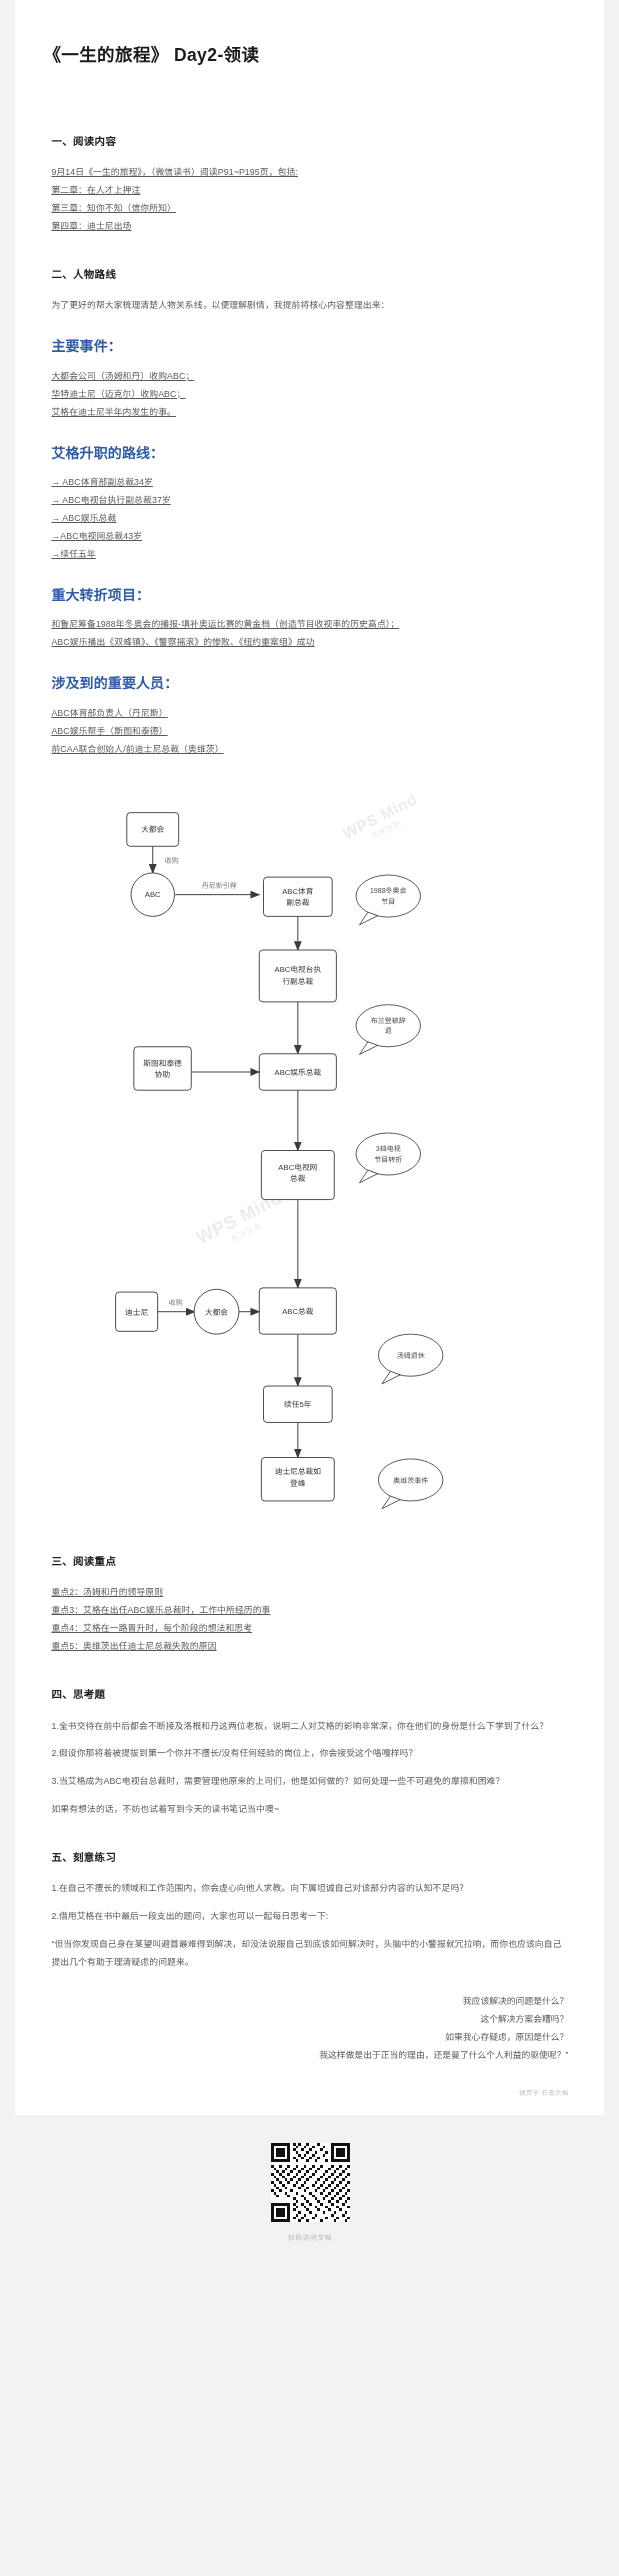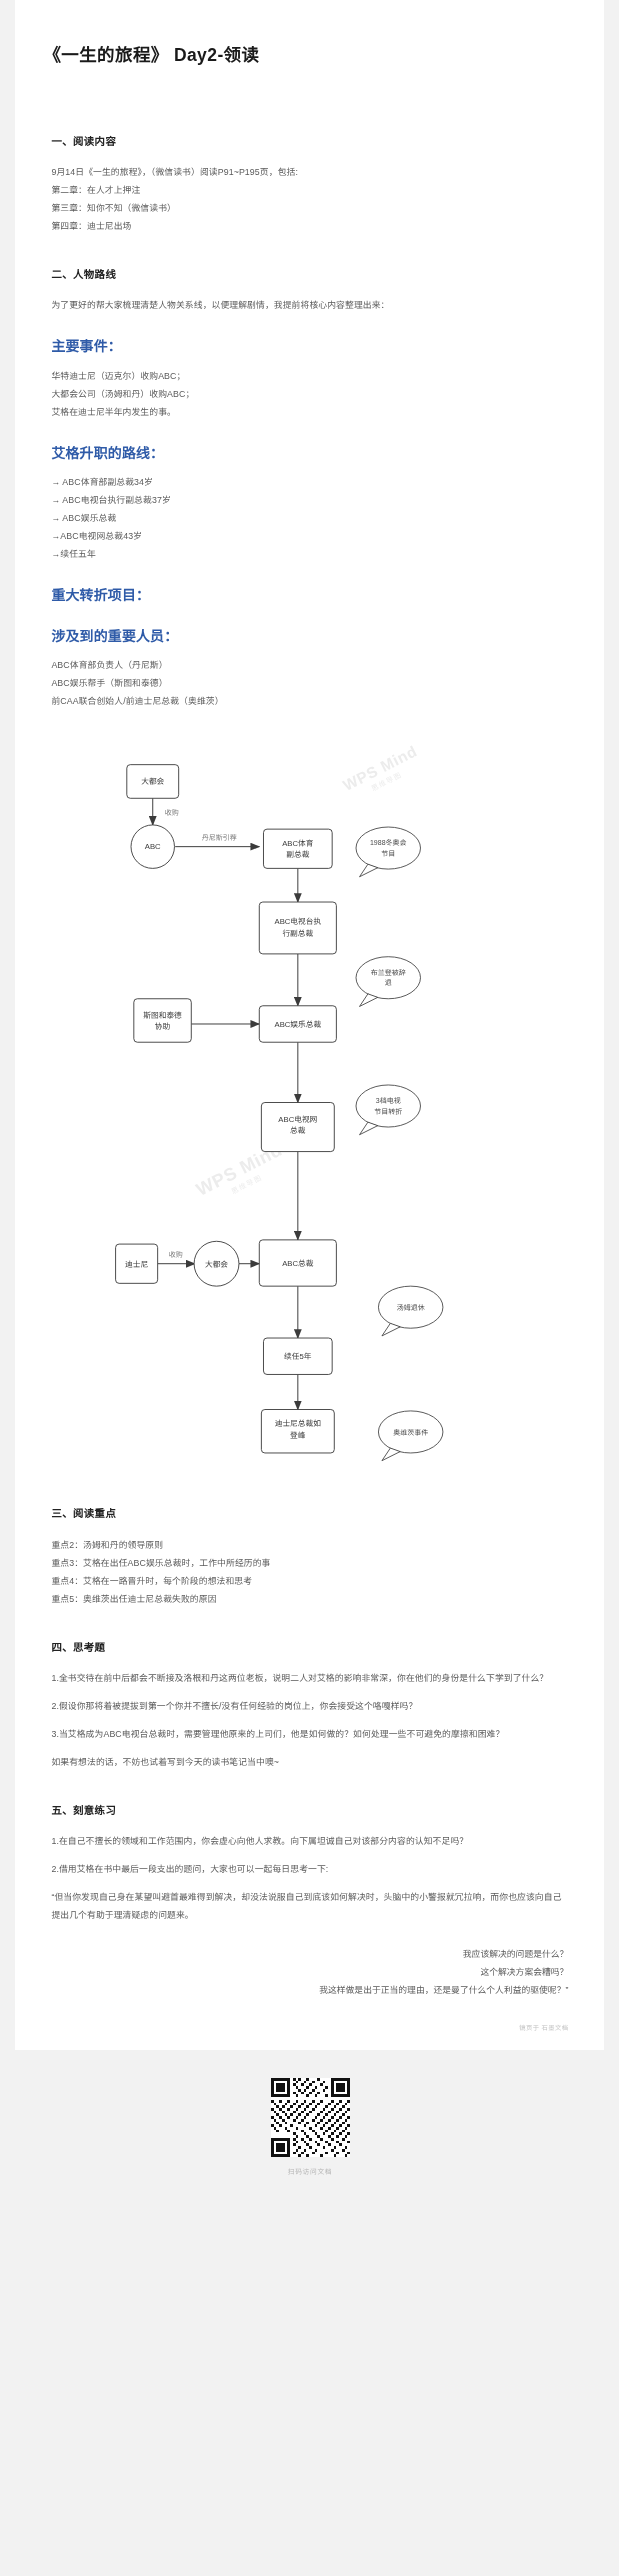--- a/index.html
+++ b/index.html
@@ -52,20 +52,21 @@
     color:#2f5ba8;
     margin:21px 0 11.2px 0;
     letter-spacing:0.1px;
   }
   p.line{
     font-size:8.8px;
     color:#5a5a5a;
     line-height:2.05;
     margin:0;
     letter-spacing:0.1px;
+    text-decoration:underline;
   }
   p.para{
     font-size:8.8px;
     color:#5a5a5a;
     line-height:2.05;
     margin:0 0 9.8px 0;
     letter-spacing:0.1px;
   }
   .block{margin:0 0 5.6px 0;}
   .gap{height:11.2px;}
@@ -132,44 +133,48 @@
   <div class="sheet">
 
     <div class="doc-title">《一生的旅程》 Day2-领读</div>
 
     <div class="body-wrap">
 
       <h2 class="sec first">一、阅读内容</h2>
       <div class="block">
         <p class="line">9月14日《一生的旅程》，（微信读书）阅读P91~P195页，包括:</p>
         <p class="line">第二章：在人才上押注</p>
-        <p class="line">第三章：知你不知（微信读书）</p>
+        <p class="line">第三章：知你不知（信你所知）</p>
         <p class="line">第四章：迪士尼出场</p>
       </div>
 
       <h2 class="sec">二、人物路线</h2>
       <p class="para">为了更好的帮大家梳理清楚人物关系线，以便理解剧情，我提前将核心内容整理出来：</p>
 
       <div class="sub">主要事件：</div>
       <div class="block">
+        <p class="line">大都会公司（汤姆和丹）收购ABC；</p>
         <p class="line">华特迪士尼（迈克尔）收购ABC；</p>
-        <p class="line">大都会公司（汤姆和丹）收购ABC；</p>
         <p class="line">艾格在迪士尼半年内发生的事。</p>
       </div>
 
       <div class="sub">艾格升职的路线：</div>
       <div class="block">
         <p class="line">→ ABC体育部副总裁34岁</p>
         <p class="line">→ ABC电视台执行副总裁37岁</p>
         <p class="line">→ ABC娱乐总裁</p>
         <p class="line">→ABC电视网总裁43岁</p>
         <p class="line">→续任五年</p>
       </div>
 
       <div class="sub">重大转折项目：</div>
+      <div class="block">
+        <p class="line">和鲁尼筹备1988年冬奥会的播报-填补奥运比赛的黄金档（创造节目收视率的历史高点）；</p>
+        <p class="line">ABC娱乐播出《双峰镇》、《警察摇滚》的惨败、《纽约重案组》成功</p>
+      </div>
 
       <div class="sub">涉及到的重要人员：</div>
       <div class="block">
         <p class="line">ABC体育部负责人（丹尼斯）</p>
         <p class="line">ABC娱乐帮手（斯图和泰德）</p>
         <p class="line">前CAA联合创始人/前迪士尼总裁（奥维茨）</p>
       </div>
 
       <div class="chart-area">
         <div class="wm" style="left:144px;top:428px;">
@@ -293,20 +298,21 @@
       </div>
 
       <h2 class="sec">五、刻意练习</h2>
       <div class="block">
         <p class="para">1.在自己不擅长的领域和工作范围内，你会虚心向他人求教。向下属坦诚自己对该部分内容的认知不足吗？</p>
         <p class="para">2.借用艾格在书中最后一段支出的题问，大家也可以一起每日思考一下:</p>
         <p class="para">“但当你发现自己身在某望叫避首最难得到解决，却没法说服自己到底该如何解决时，头脑中的小警报就冗拉响，而你也应该向自己提出几个有助于理清疑虑的问题来。</p>
         <div class="gap"></div>
         <p class="quote-line">我应该解决的问题是什么？</p>
         <p class="quote-line">这个解决方案会糟吗？</p>
+        <p class="quote-line">如果我心存疑虑，原因是什么？</p>
         <p class="quote-line">我这样做是出于正当的理由，还是曼了什么个人利益的驱使呢？”</p>
       </div>
 
     </div>
 
     <div class="foot-note">镜页于 石墨文档</div>
   </div>
 
   <div class="qr-zone">
     <div class="qr">

